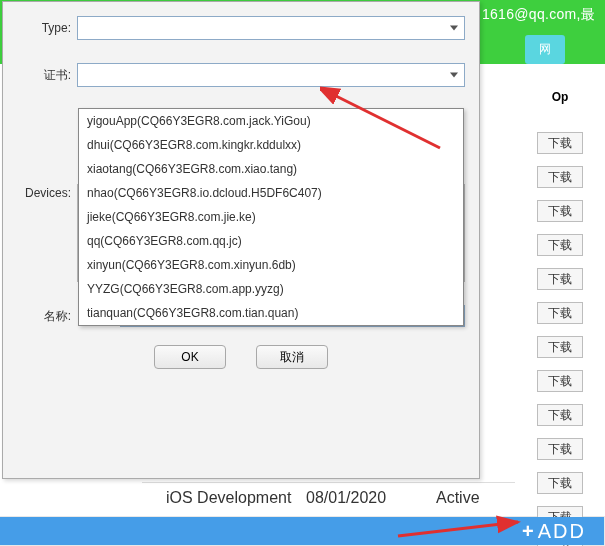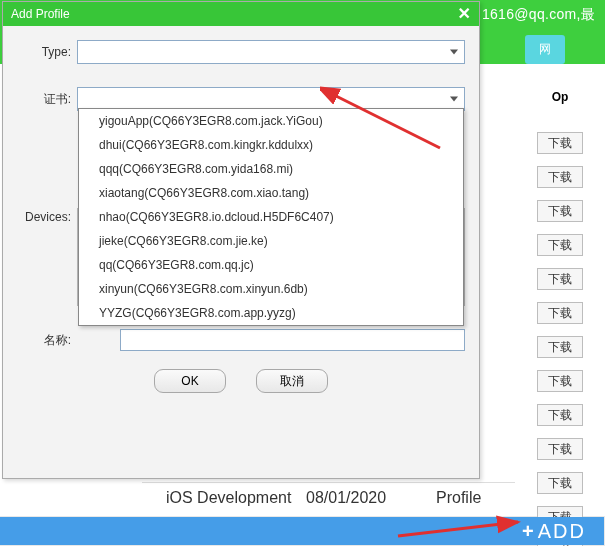--- a/index.html
+++ b/index.html
@@ -189,40 +189,40 @@
     display: flex;
     justify-content: center;
     gap: 30px;
     margin-top: 18px;
   }
   .modal-buttons button {
     width: 72px;
     height: 24px;
     background: linear-gradient(#fafafa,#e8e8e8);
     border: 1px solid #a8a8a8;
-    border-radius: 9px;
+    border-radius: 4px;
     font-size: 12px;
     cursor: pointer;
   }
 
   
   .dropdown {
     position: absolute;
     top: 108px;
     left: 78px;
     width: 384px;
     max-height: 216px;
     background: #fff;
     border: 1px solid #888;
     box-shadow: 2px 2px 4px rgba(0,0,0,.2);
     z-index: 30;
     overflow-y: auto;
   }
   .dropdown-item {
-    padding: 4px 20px;
+    padding: 4px 8px;
     font-size: 12px;
     line-height: 16px;
     color: #333;
     cursor: pointer;
     white-space: nowrap;
   }
   .dropdown::-webkit-scrollbar { width: 16px;}
   .dropdown::-webkit-scrollbar-track { background: #f0f0f0; border-left:1px solid #ddd;}
   .dropdown::-webkit-scrollbar-thumb { background: #c0c0c0; border:1px solid #aaa;}
 
@@ -256,33 +256,29 @@
     <div class="dl-btn">下载</div>
     <div class="dl-btn">下载</div>
     <div class="dl-btn">下载</div>
     <div class="dl-btn">下载</div>
     <div class="dl-btn">下载</div>
   </div>
 
 <div class="table-row">
   <div class="c1">iOS Development</div>
   <div class="c2">08/01/2020</div>
-  <div class="c3">Profile</div>
+  <div class="c3">Active</div>
 </div>
 
 <div class="add-bar">
   <span class="plus">+</span>
   <span>ADD</span>
 </div>
 
 <div class="modal">
-  <div class="modal-title">
-    <span>Add Profile</span>
-    <span class="close">✕</span>
-  </div>
   <div class="modal-body">
 
     <div class="form-row">
       <div class="form-label">Type:</div>
       <div class="form-control">
         <div class="arrow"></div>
       </div>
     </div>
 
 
@@ -309,21 +305,20 @@
       <button>OK</button>
       <button>取消</button>
     </div>
 
   </div>
 </div>
 
 <div class="dropdown" id="dropdown">
     <div class="dropdown-item">yigouApp(CQ66Y3EGR8.com.jack.YiGou)</div>
     <div class="dropdown-item">dhui(CQ66Y3EGR8.com.kingkr.kddulxx)</div>
-    <div class="dropdown-item">qqq(CQ66Y3EGR8.com.yida168.mi)</div>
     <div class="dropdown-item">xiaotang(CQ66Y3EGR8.com.xiao.tang)</div>
     <div class="dropdown-item">nhao(CQ66Y3EGR8.io.dcloud.H5DF6C407)</div>
     <div class="dropdown-item">jieke(CQ66Y3EGR8.com.jie.ke)</div>
     <div class="dropdown-item">qq(CQ66Y3EGR8.com.qq.jc)</div>
     <div class="dropdown-item">xinyun(CQ66Y3EGR8.com.xinyun.6db)</div>
     <div class="dropdown-item">YYZG(CQ66Y3EGR8.com.app.yyzg)</div>
     <div class="dropdown-item">tianquan(CQ66Y3EGR8.com.tian.quan)</div>
   </div>
 
 <svg class="arrow-svg" style="left:320px; top:78px;" width="130" height="80">

